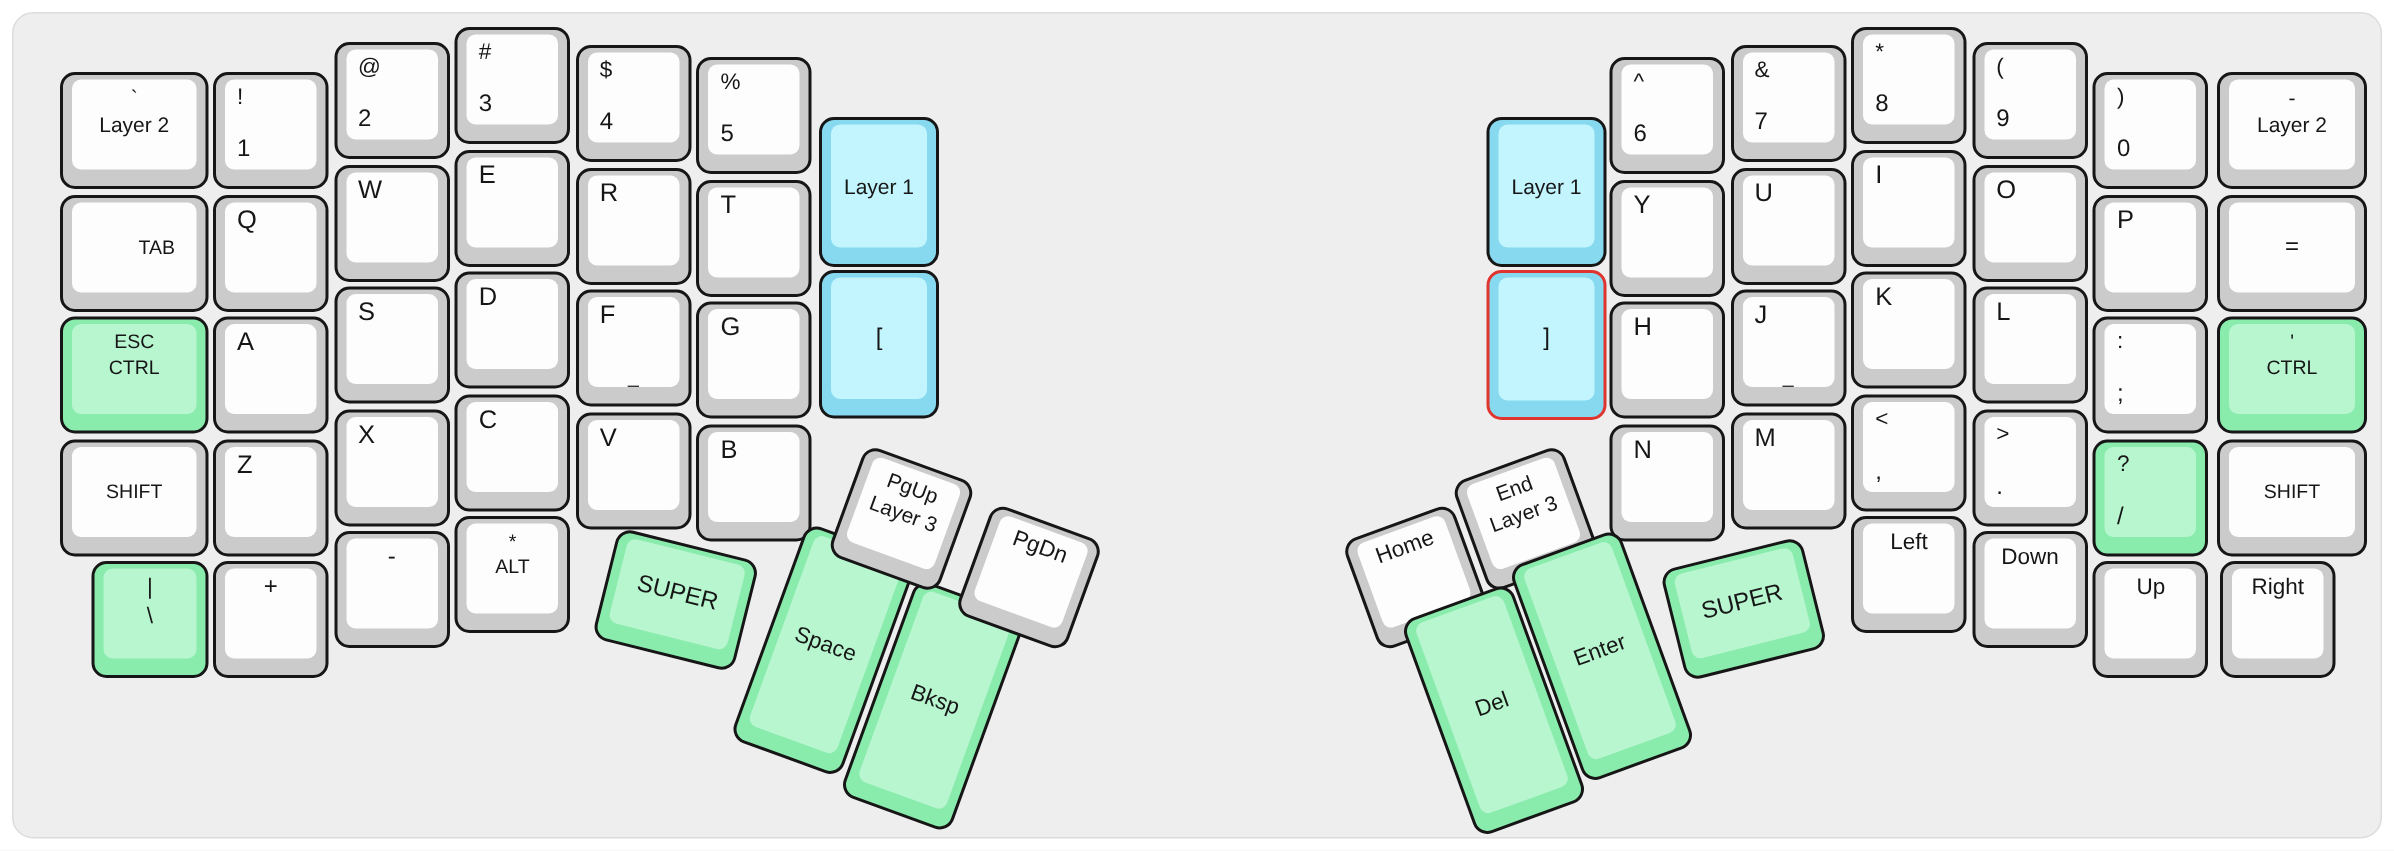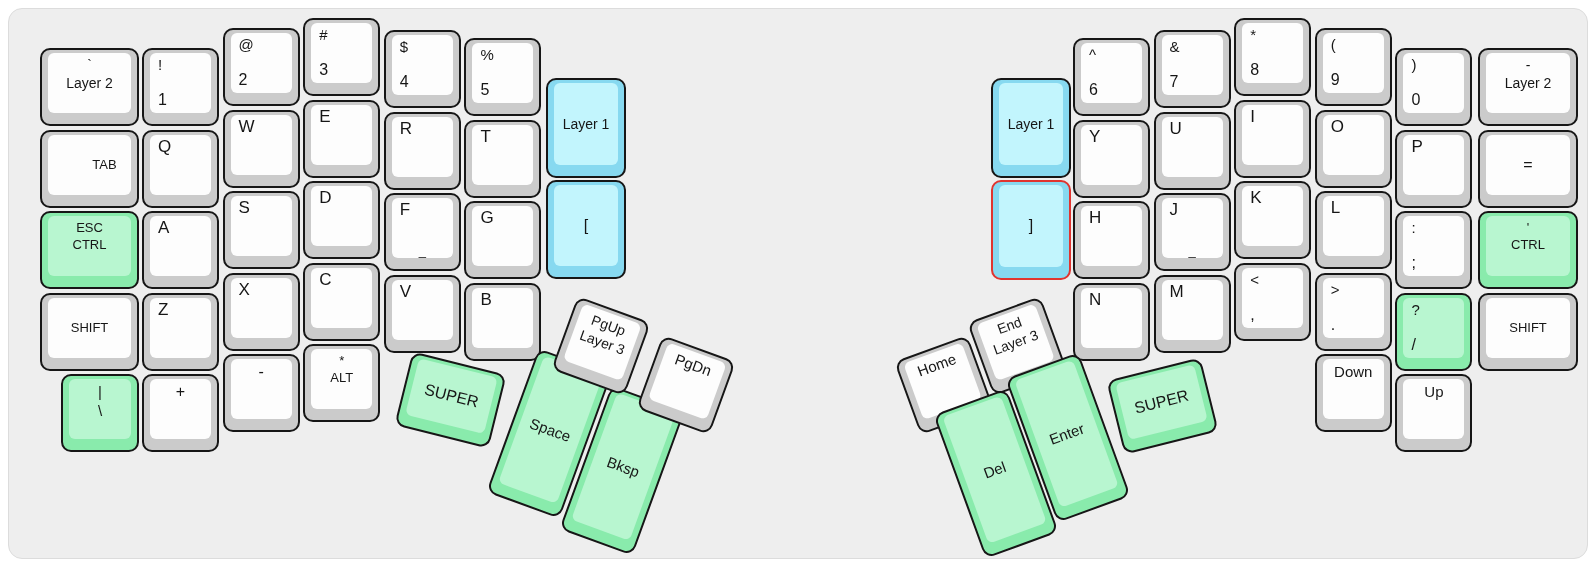--- a/index.html
+++ b/index.html
@@ -310,20 +310,25 @@
       <div class="cap">
         <span class="lt" style="font-size: 17px;">K</span>
       </div>
     </div>
     <div class="key w" style="left: 1234.2px; top: 262.8px; width: 77px; height: 78px;">
       <div class="cap">
         <span class="lt sm">&lt;</span>
         <span class="lb">,</span>
       </div>
     </div>
+    <div class="key w" style="left: 1234.2px; top: 344.4px; width: 77px; height: 78px;">
+      <div class="cap">
+        <span class="tcx" style="font-size: 15px;">Left</span>
+      </div>
+    </div>
     <div class="key w" style="left: 1314.8px; top: 28px; width: 77px; height: 78px;">
       <div class="cap">
         <span class="lt sm">(</span>
         <span class="lb">9</span>
       </div>
     </div>
     <div class="key w" style="left: 1314.8px; top: 109.6px; width: 77px; height: 78px;">
       <div class="cap">
         <span class="lt" style="font-size: 17px;">O</span>
       </div>
@@ -389,20 +394,25 @@
       <div class="cap">
         <div class="c2box">
           <span style="font-size: 13px; line-height: 17px;">'</span>
           <span style="font-size: 13px; line-height: 17px;">CTRL</span>
         </div>
       </div>
     </div>
     <div class="key w" style="left: 1478px; top: 292.8px; width: 100px; height: 78px;">
       <div class="cap cc">
         <span style="font-size: 13px;">SHIFT</span>
+      </div>
+    </div>
+    <div class="key w" style="left: 1480px; top: 374.4px; width: 77px; height: 78px;">
+      <div class="cap">
+        <span class="tcx" style="font-size: 15px;">Right</span>
       </div>
     </div>
     <div class="key w" style="left: 905px; top: 346px; width: 78px; height: 78px; transform: rotate(-20deg);">
       <div class="cap">
         <span class="tcx" style="font-size: 15px;">Home</span>
       </div>
     </div>
     <div class="key w" style="left: 978px; top: 307px; width: 78px; height: 78px; transform: rotate(-20deg);">
       <div class="cap">
         <div class="c2box">

